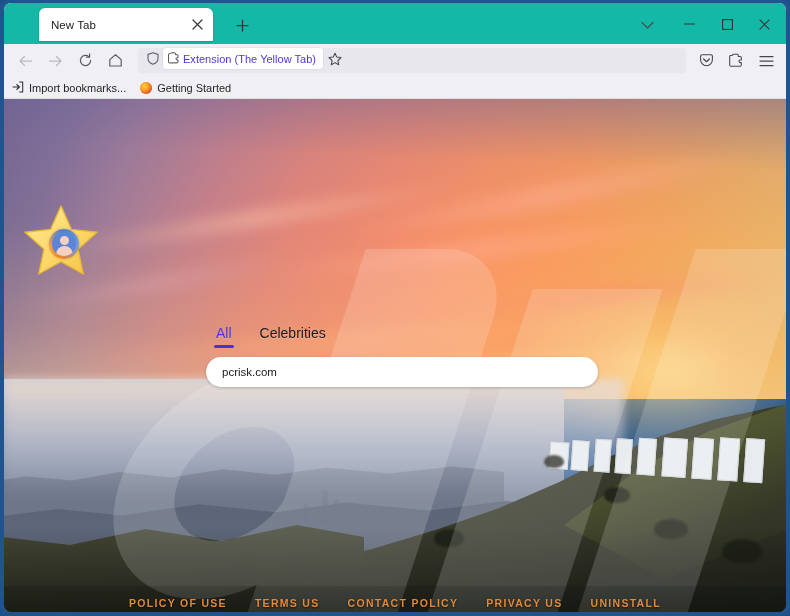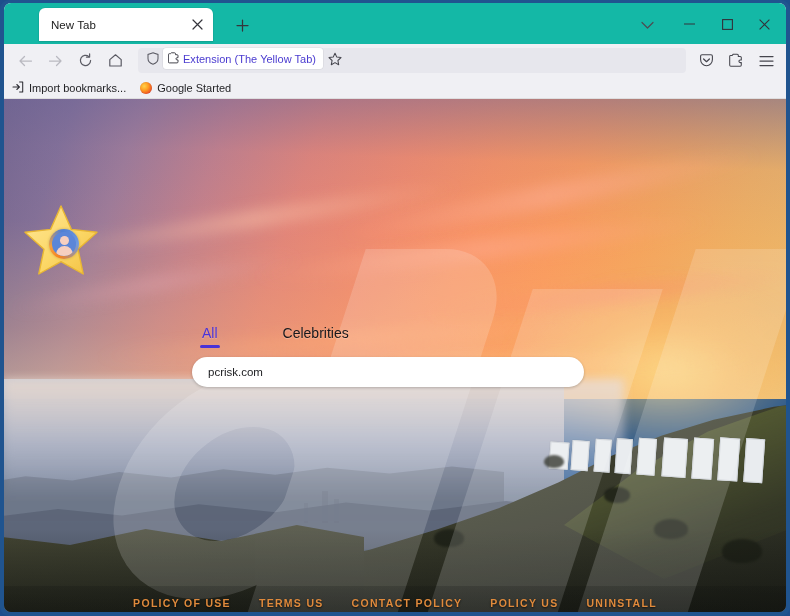--- a/index.html
+++ b/index.html
@@ -267,32 +267,32 @@
   .av-head{
     position:absolute; left:7.5px; top:4px; width:9px; height:9px;
     border-radius:50%; background:#f6cfc0;
   }
   .av-body{
     position:absolute; left:3.5px; top:14px; width:17px; height:13px;
     border-radius:9px 9px 0 0; background:#f6cfc0;
   }
 
   
-  .widget{ position:absolute; left:188px; top:226px; width:392px; }
+  .widget{ position:absolute; left:202px; top:226px; width:392px; }
   .tabs{ display:flex; align-items:flex-end; gap:28px; padding-left:10px; }
   .ptab{
     font-size:14px; padding-bottom:7px; position:relative;
     text-shadow:0 1px 1px rgba(255,255,255,.25);
   }
   .ptab.active{ color:#4a32d8; font-weight:400; }
   .ptab.active::after{
     content:""; position:absolute; left:-2px; right:-2px; bottom:0;
     height:3px; background:#4a32d8; border-radius:2px;
   }
-  .ptab.idle{ color:#17181c;margin-left:37px; }
+  .ptab.idle{ color:#17181c; }
   .searchbox{
     margin-top:9px; height:30px; background:#fff; border-radius:16px;
     display:flex; align-items:center; padding:3px 16px;
     box-shadow:0 1px 3px rgba(0,0,0,.22);
   }
   .searchbox .txt{ font-size:11.5px; color:#202124; }
 
   
   .footer{
     position:absolute; left:0; right:0; bottom:0; height:34px;
@@ -424,21 +424,21 @@
       <span>
         <svg width="12" height="12" viewBox="0 0 12 12">
               <path d="M7.2 1 H10.7 V11 H7.2" stroke="#2c2c33" stroke-width="1.05" fill="none" stroke-linejoin="round"></path>
               <path d="M1 6 H7.4 M4.8 3.5 L7.4 6 L4.8 8.5" stroke="#2c2c33" stroke-width="1.05" fill="none" stroke-linecap="round" stroke-linejoin="round"></path>
             </svg>
       </span>
       <span class="lbl">Import bookmarks...</span>
     </div>
     <div class="bm">
       <span class="fficon"></span>
-      <span class="lbl">Google Started</span>
+      <span class="lbl">Getting Started</span>
     </div>
   </div>
 
   <div class="page">
     <div class="scene">
 
       <div class="sky"></div>
       <div class="sky2"></div>
       <div class="glow"></div>
       <div class="cloud c3"></div>
@@ -516,19 +516,19 @@
       </div>
       <div class="searchbox">
         <span class="txt">pcrisk.com</span>
       </div>
     </div>
 
     <div class="footer">
       <span class="flink">POLICY OF USE</span>
       <span class="flink">TERMS US</span>
       <span class="flink">CONTACT POLICY</span>
-      <span class="flink">POLICY US</span>
+      <span class="flink">PRIVACY US</span>
       <span class="flink">UNINSTALL</span>
     </div>
   </div>
 
  </div>
 </div>
 
 </body></html>

